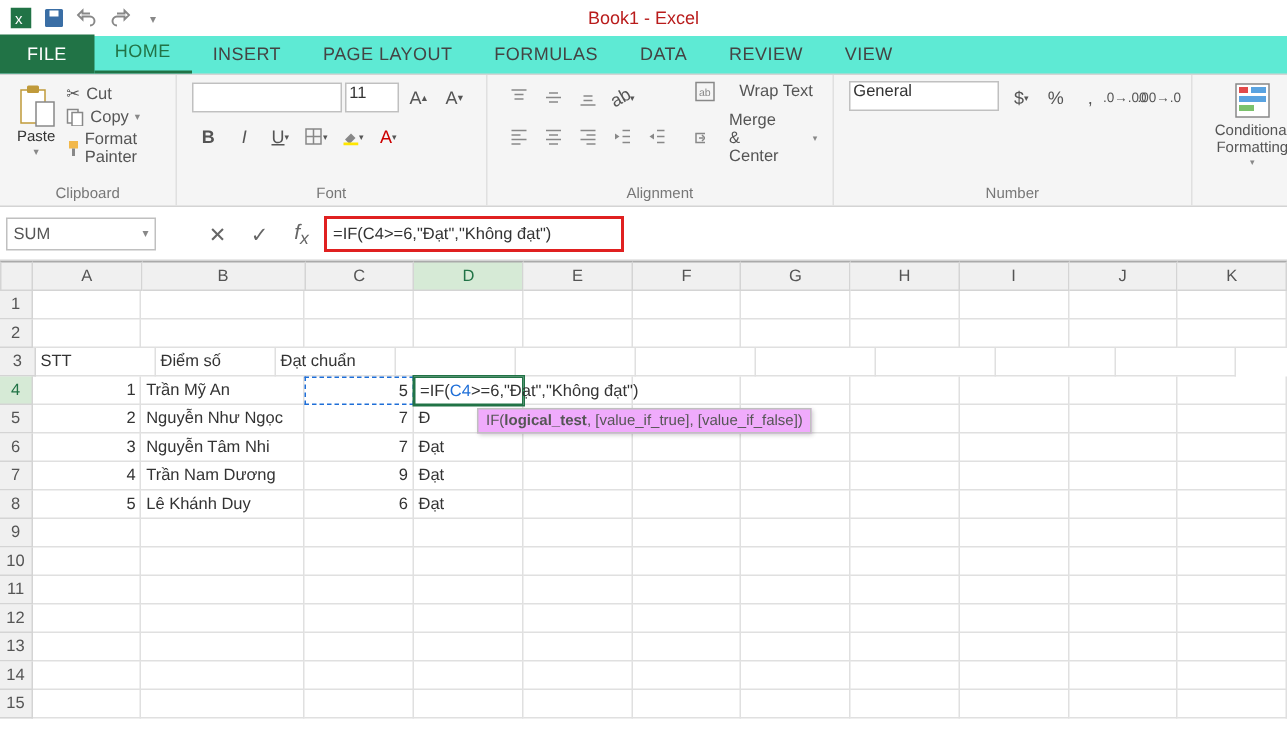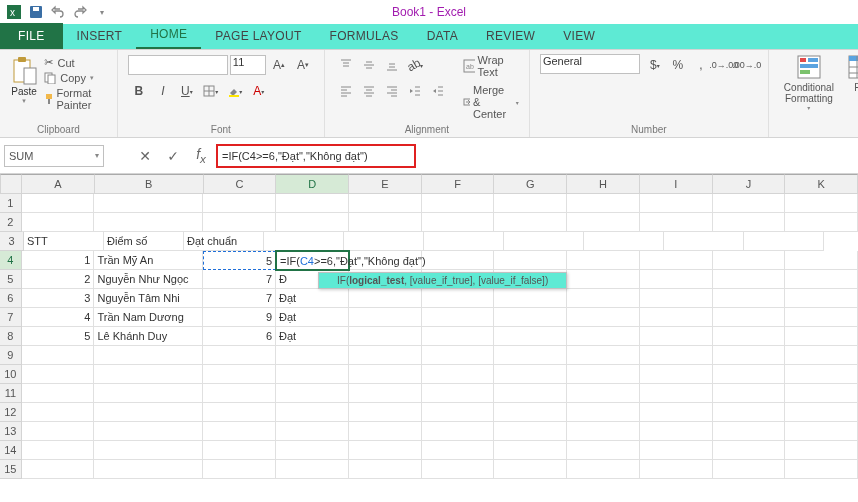--- a/index.html
+++ b/index.html
@@ -2,21 +2,21 @@
 <html><head>
 <meta charset="utf-8">
 <style>
 * { margin: 0; padding: 0; box-sizing: border-box; font-family: "Segoe UI", Arial, sans-serif; }
 body { background: #fff; width: 858px; height: 502px; overflow: hidden; font-size: 12px; color: #333; }
 
 
 .titlebar { height: 24px; background: #fff; display: flex; align-items: center; padding: 0 4px; }
 .titlebar .qat { display: flex; gap: 2px; }
 .titlebar .qat .qbtn { width: 20px; height: 20px; display: flex; align-items: center; justify-content: center; cursor: pointer; }
-.titlebar .title { position: absolute; left: 50%; transform: translateX(-50%); font-size: 12px; color: #a21caf; }
+.titlebar .title { position: absolute; left: 50%; transform: translateX(-50%); font-size: 12px; color: #b91c1c; }
 
 
 .tabs { height: 26px; display: flex; align-items: flex-end; border-bottom: 1px solid #d4d4d4; background: #5eead4; }
 .tab { padding: 6px 14px; font-size: 12px; color: #444; cursor: pointer; text-transform: uppercase; letter-spacing: 0.3px; }
 .tab.file { background: #217346; color: #fff; padding: 6px 18px; }
 .tab.active { color: #217346; border-bottom: 2px solid #217346; font-weight: normal; }
 
 
 .ribbon { height: 88px; background: #f5f5f5; border-bottom: 1px solid #d4d4d4; display: flex; }
 .group { border-right: 1px solid #e0e0e0; padding: 4px 10px 2px; display: flex; flex-direction: column; justify-content: space-between; }
@@ -31,21 +31,21 @@
 .font-row { display: flex; gap: 2px; align-items: center; }
 .font-select { width: 100px; height: 20px; background: #fff; border: 1px solid #c0c0c0; font-size: 11px; padding: 0 2px; }
 .size-select { width: 36px; height: 20px; background: #fff; border: 1px solid #c0c0c0; font-size: 11px; padding: 0 2px; }
 .rbtn { width: 22px; height: 22px; display: flex; align-items: center; justify-content: center; font-size: 12px; color: #555; border: 1px solid transparent; }
 .font-col { display: flex; flex-direction: column; gap: 4px; }
 
 .align-col { display: flex; flex-direction: column; gap: 4px; }
 .align-row { display: flex; gap: 1px; }
 
 .wrap-merge { display: flex; flex-direction: column; gap: 6px; font-size: 11px; color: #555; margin-left: 8px; }
-.wrap-merge > div { display: flex; align-items: center; gap: 3px; }
+.wrap-merge > div { display: flex; align-items: center; gap: 16px; }
 
 .num-col { display: flex; gap: 4px; }
 .num-select { width: 100px; height: 20px; background: #fff; border: 1px solid #c0c0c0; font-size: 11px; padding: 0 2px; }
 
 .cond-fmt { display: flex; flex-direction: column; align-items: center; font-size: 10px; color: #555; width: 60px; text-align: center; }
 .cond-fmt .ic { width: 26px; height: 26px; margin-bottom: 2px; }
 
 
 .formulabar { height: 36px; display: flex; align-items: center; border-bottom: 1px solid #d4d4d4; padding: 6px 4px; gap: 2px; }
 .namebox { width: 100px; height: 22px; border: 1px solid #c0c0c0; display: flex; align-items: center; padding: 0 4px; font-size: 11px; color: #555; }
@@ -65,21 +65,21 @@
 .rownum { width: 24px; background: #f0f0f0; border-right: 1px solid #d4d4d4; border-bottom: 1px solid #d4d4d4; text-align: center; font-size: 11px; color: #555; line-height: 18px; }
 .rownum.active { background: #d6ead6; color: #217346; }
 .cell { width: 80px; border-right: 1px solid #e0e0e0; border-bottom: 1px solid #e0e0e0; font-size: 11px; padding: 0 3px; line-height: 18px; overflow: visible; white-space: nowrap; }
 .cell.wider { width: 120px; }
 .cell.header { font-weight: normal; }
 .cell.right { text-align: right; }
 .cell.editing { border: 1px solid #217346; outline: 1px solid #217346; position: relative; z-index: 5; overflow: visible; }
 .cell.ref-highlight { border: 1.5px dashed #1f6fd8; }
 .cell .ref { color: #1f6fd8; }
 
-.tooltip { position: absolute; background: #5eead4; border: 1px solid #c0c0c0; font-size: 10px; padding: 2px 18px; z-index: 10; box-shadow: 1px 1px 3px rgba(0,0,0,0.2); color: #555; }
+.tooltip { position: absolute; background: #f0abfc; border: 1px solid #c0c0c0; font-size: 10px; padding: 2px 5px; z-index: 10; box-shadow: 1px 1px 3px rgba(0,0,0,0.2); color: #555; }
 .tooltip b { font-weight: bold; }
 
 svg { display: block; }
 </style>
 </head>
 <body>
 
 <div class="titlebar">
   <div class="qat">
     <div class="qbtn">
@@ -104,22 +104,22 @@
           <path d="M5 4 L10 4 L10 2 L13 5 L10 8 L10 6 L5 6 A3 3 0 0 0 5 12" fill="none" stroke="#888" stroke-width="1.3"></path>
         </svg>
       </div>
     <div class="qbtn" style="font-size:8px;color:#888;">▾</div>
   </div>
   <div class="title">Book1 - Excel</div>
 </div>
 
 <div class="tabs">
   <div class="tab file">FILE</div>
+  <div class="tab active">HOME</div>
   <div class="tab">INSERT</div>
-  <div class="tab active">HOME</div>
   <div class="tab">PAGE LAYOUT</div>
   <div class="tab">FORMULAS</div>
   <div class="tab">DATA</div>
   <div class="tab">REVIEW</div>
   <div class="tab">VIEW</div>
 </div>
 
 <div class="ribbon">
 
   <div class="group">

